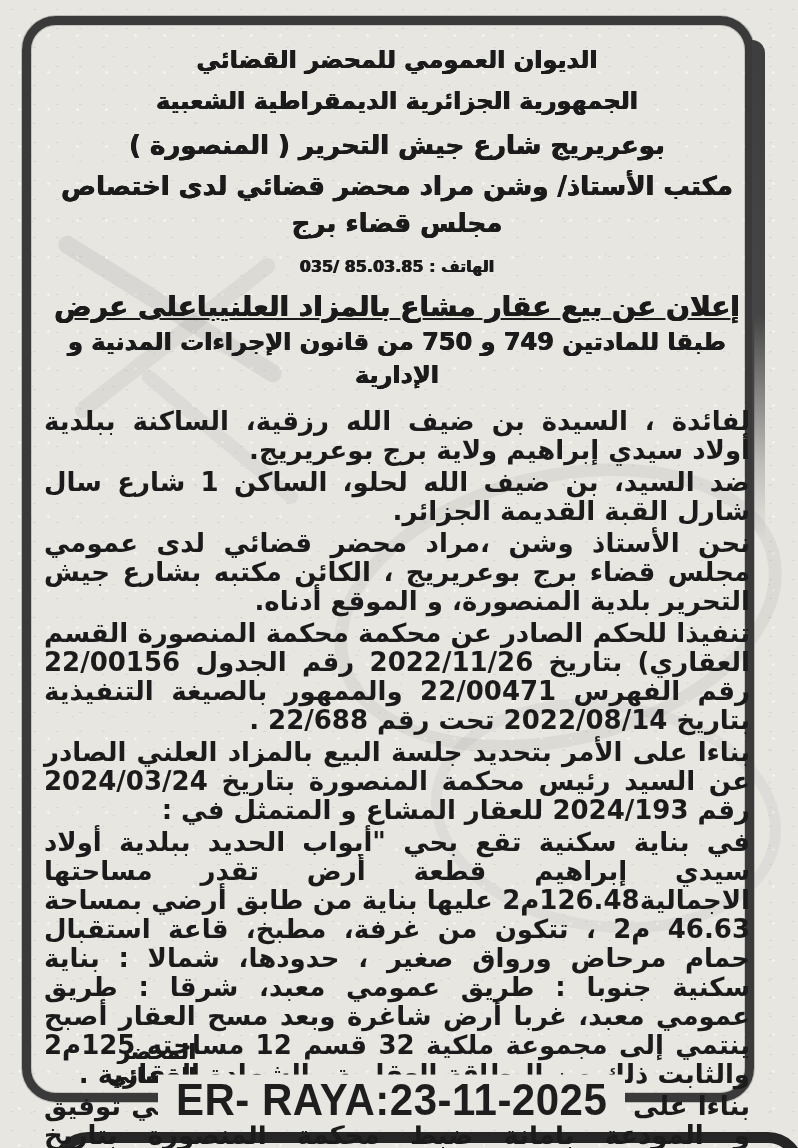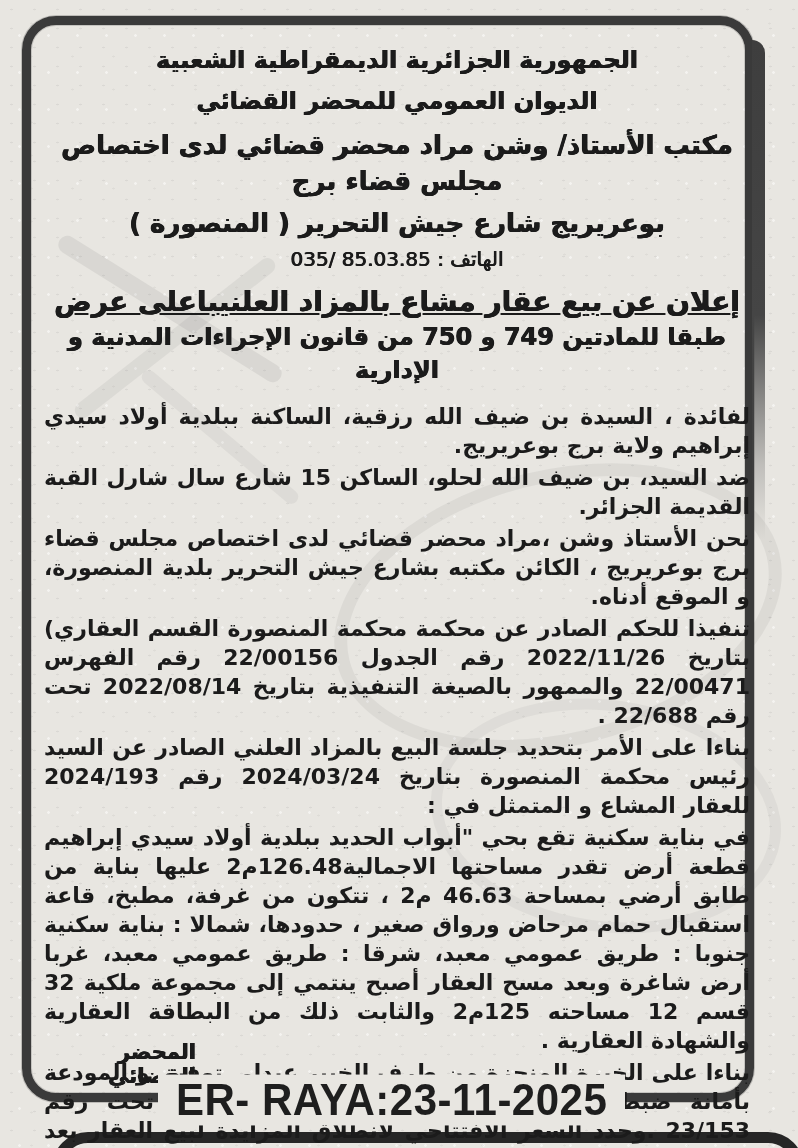--- a/index.html
+++ b/index.html
@@ -45,27 +45,27 @@
     border:11px solid #262626;border-radius:36px;
   }
 
   .content{
     position:absolute;left:44px;top:44px;width:706px;
     direction:rtl;text-align:center;
   }
   .thick{text-shadow:0.45px 0 0 currentColor,-0.45px 0 0 currentColor;}
   .h-line{font-weight:bold;font-size:24px;line-height:1.35;margin:0 0 9px;}
   .h-office{font-weight:bold;font-size:26px;line-height:1.4;margin:0 0 5px;}
-  .h-phone{font-weight:normal;font-size:20px;margin:6px 0 12px;}
+  .h-phone{font-weight:bold;font-size:16px;margin:16px 0 12px;}
   .h-phone .num{direction:ltr;unicode-bidi:embed;display:inline-block;}
   .t-main{font-weight:bold;font-size:28px;line-height:1.35;margin:4px 0 0;letter-spacing:-0.5px;text-decoration:underline;}
   .t-sub{font-weight:bold;font-size:24px;line-height:1.4;margin:0 0 14px;}
   .body-text{text-align:justify;}
   .para{
-    font-weight:bold;font-size:22px;line-height:29px;
+    font-weight:bold;font-size:26px;line-height:29px;
     margin:0 0 3px;text-align:justify;text-align-last:right;
   }
   .sig{
     position:absolute;left:26px;top:1040px;width:170px;
     direction:rtl;text-align:right;
     font-weight:bold;font-size:21px;
   }
   .stamp{
     position:absolute;left:158px;top:1076px;
     direction:ltr;background:#e8e6e1;padding:0 18px;
@@ -83,35 +83,35 @@
 <div class="wm wm-x2"></div>
 <div class="wm wm-x3"></div>
 <div class="wm wm-arc1"></div>
 <div class="wm wm-arc2"></div>
 
 <div class="main-box"></div>
 <div class="adjacent-edge"></div>
 <div class="next-box"></div>
 
 <div class="content">
+  <div class="h-line thick">الديوان العمومي للمحضر القضائي</div>
   <div class="h-line thick">الجمهورية الجزائرية الديمقراطية الشعبية</div>
-  <div class="h-line thick">الديوان العمومي للمحضر القضائي</div>
+  <div class="h-office thick">بوعريريج شارع جيش التحرير ( المنصورة )</div>
   <div class="h-office thick">مكتب الأستاذ/ وشن مراد محضر قضائي لدى اختصاص مجلس قضاء برج</div>
-  <div class="h-office thick">بوعريريج شارع جيش التحرير ( المنصورة )</div>
   <div class="h-phone thick">
     <span>الهاتف :</span>
     <span class="num">035/ 85.03.85</span>
   </div>
   <div class="t-main thick">إعلان عن بيع عقار مشاع بالمزاد العلنيباعلى عرض</div>
   <div class="t-sub thick">طبقا للمادتين 749 و 750 من قانون الإجراءات المدنية و الإدارية</div>
 
   <div class="body-text">
     <p class="para">لفائدة ، السيدة بن ضيف الله رزقية، الساكنة ببلدية أولاد سيدي إبراهيم ولاية برج بوعريريج.</p>
-    <p class="para">ضد السيد، بن ضيف الله لحلو، الساكن 15 شارع سال شارل القبة القديمة الجزائر.</p>
-    <p class="para">نحن الأستاذ وشن ،مراد محضر قضائي لدى اختصاص مجلس قضاء برج بوعريريج ، الكائن مكتبه بشارع جيش التحرير بلدية المنصورة، و الموقع أدناه.</p>
+    <p class="para">ضد السيد، بن ضيف الله لحلو، الساكن 1 شارع سال شارل القبة القديمة الجزائر.</p>
+    <p class="para">نحن الأستاذ وشن ،مراد محضر قضائي لدى عمومي مجلس قضاء برج بوعريريج ، الكائن مكتبه بشارع جيش التحرير بلدية المنصورة، و الموقع أدناه.</p>
     <p class="para">تنفيذا للحكم الصادر عن محكمة محكمة المنصورة القسم العقاري) بتاريخ 2022/11/26 رقم الجدول 22/00156 رقم الفهرس 22/00471 والممهور بالصيغة التنفيذية بتاريخ 2022/08/14 تحت رقم 22/688 .</p>
     <p class="para">بناءا على الأمر بتحديد جلسة البيع بالمزاد العلني الصادر عن السيد رئيس محكمة المنصورة بتاريخ 2024/03/24 رقم 2024/193 للعقار المشاع و المتمثل في :</p>
     <p class="para">في بناية سكنية تقع بحي "أبواب الحديد ببلدية أولاد سيدي إبراهيم قطعة أرض تقدر مساحتها الاجمالية126.48م2 عليها بناية من طابق أرضي بمساحة 46.63 م2 ، تتكون من غرفة، مطبخ، قاعة استقبال حمام مرحاض ورواق صغير ، حدودها، شمالا : بناية سكنية جنوبا : طريق عمومي معبد، شرقا : طريق عمومي معبد، غربا أرض شاغرة وبعد مسح العقار أصبح ينتمي إلى مجموعة ملكية 32 قسم 12 مساحته 125م2 والثابت ذلك من البطاقة العقارية والشهادة العقارية .</p>
     <p class="para">بناءا على الخبرة المنجزة من طرف الخبير عبدلي توفيق و المودعة بأمانة ضبط محكمة المنصورة بتاريخ 2023/06/22 تحت رقم 23/153 .وحدد السعر الافتتاحي لانطلاق المزايدة لبيع العقار بعد انقاص العشر بمبلغ 1.671867.76 دج مليون وستمائة وواحد و سبعون الف و ثمانمائة وسبعة وستون دينار جزائري و ستة وسبعون سنتيم)) ويكون البيع يوم 2025/12/16على الساعة الحادية عشر صباحا بقاعة جلسات محكمة المنصورة.</p>
 
   </div>
 </div>
 
 <div class="sig thick">المحضر القضائي</div>
 <div class="stamp">ER- RAYA:23-11-2025</div>

